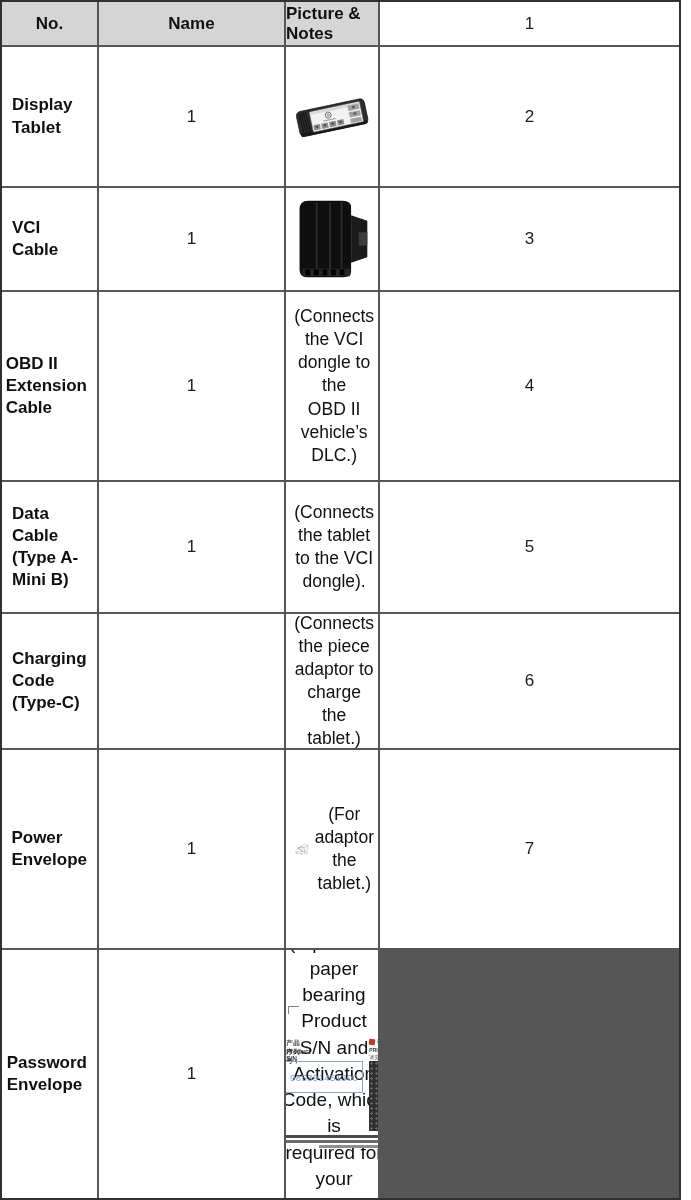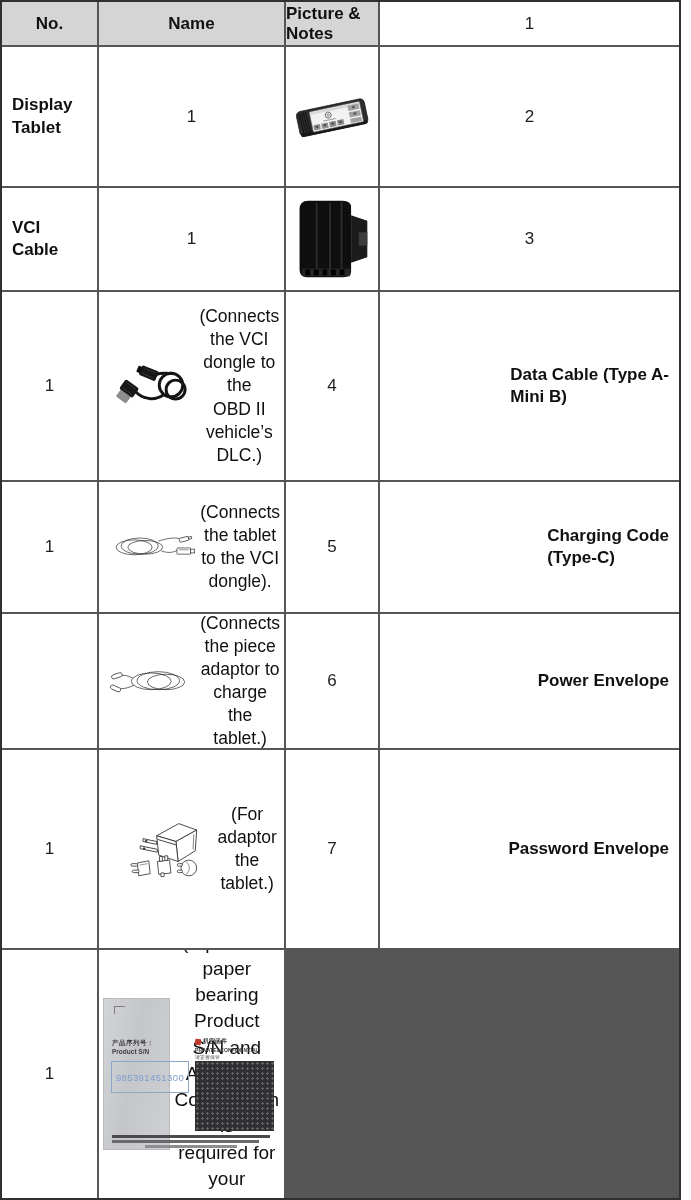--- a/index.html
+++ b/index.html
@@ -118,20 +118,24 @@
           <rect x="25" y="77" width="5" height="6"></rect>
         <rect x="34" y="77" width="5" height="6"></rect>
           <rect x="43" y="77" width="5" height="6"></rect>
         <rect x="52" y="77" width="5" height="6"></rect>
       </g>
     </svg>
 
   </div>
 
   <div class="cell num">3</div>
+  <div class="cell name">
+      <span>OBD II Extension
+Cable</span>
+    </div>
   <div class="cell num">1</div>
   <div class="cell pic">
     <svg width="280" height="122" viewBox="0 0 280 122">
       <g fill="none" stroke="#141414" stroke-width="9" stroke-linecap="round">
         <circle cx="208" cy="58" r="36"></circle>
         <circle cx="222" cy="72" r="29"></circle>
         <path d="M162,26 C182,18 196,24 208,22"></path>
         <path d="M186,88 C160,106 130,102 108,86 C96,77 92,70 84,60"></path>
       </g>
       <g transform="rotate(22 140 24)">

